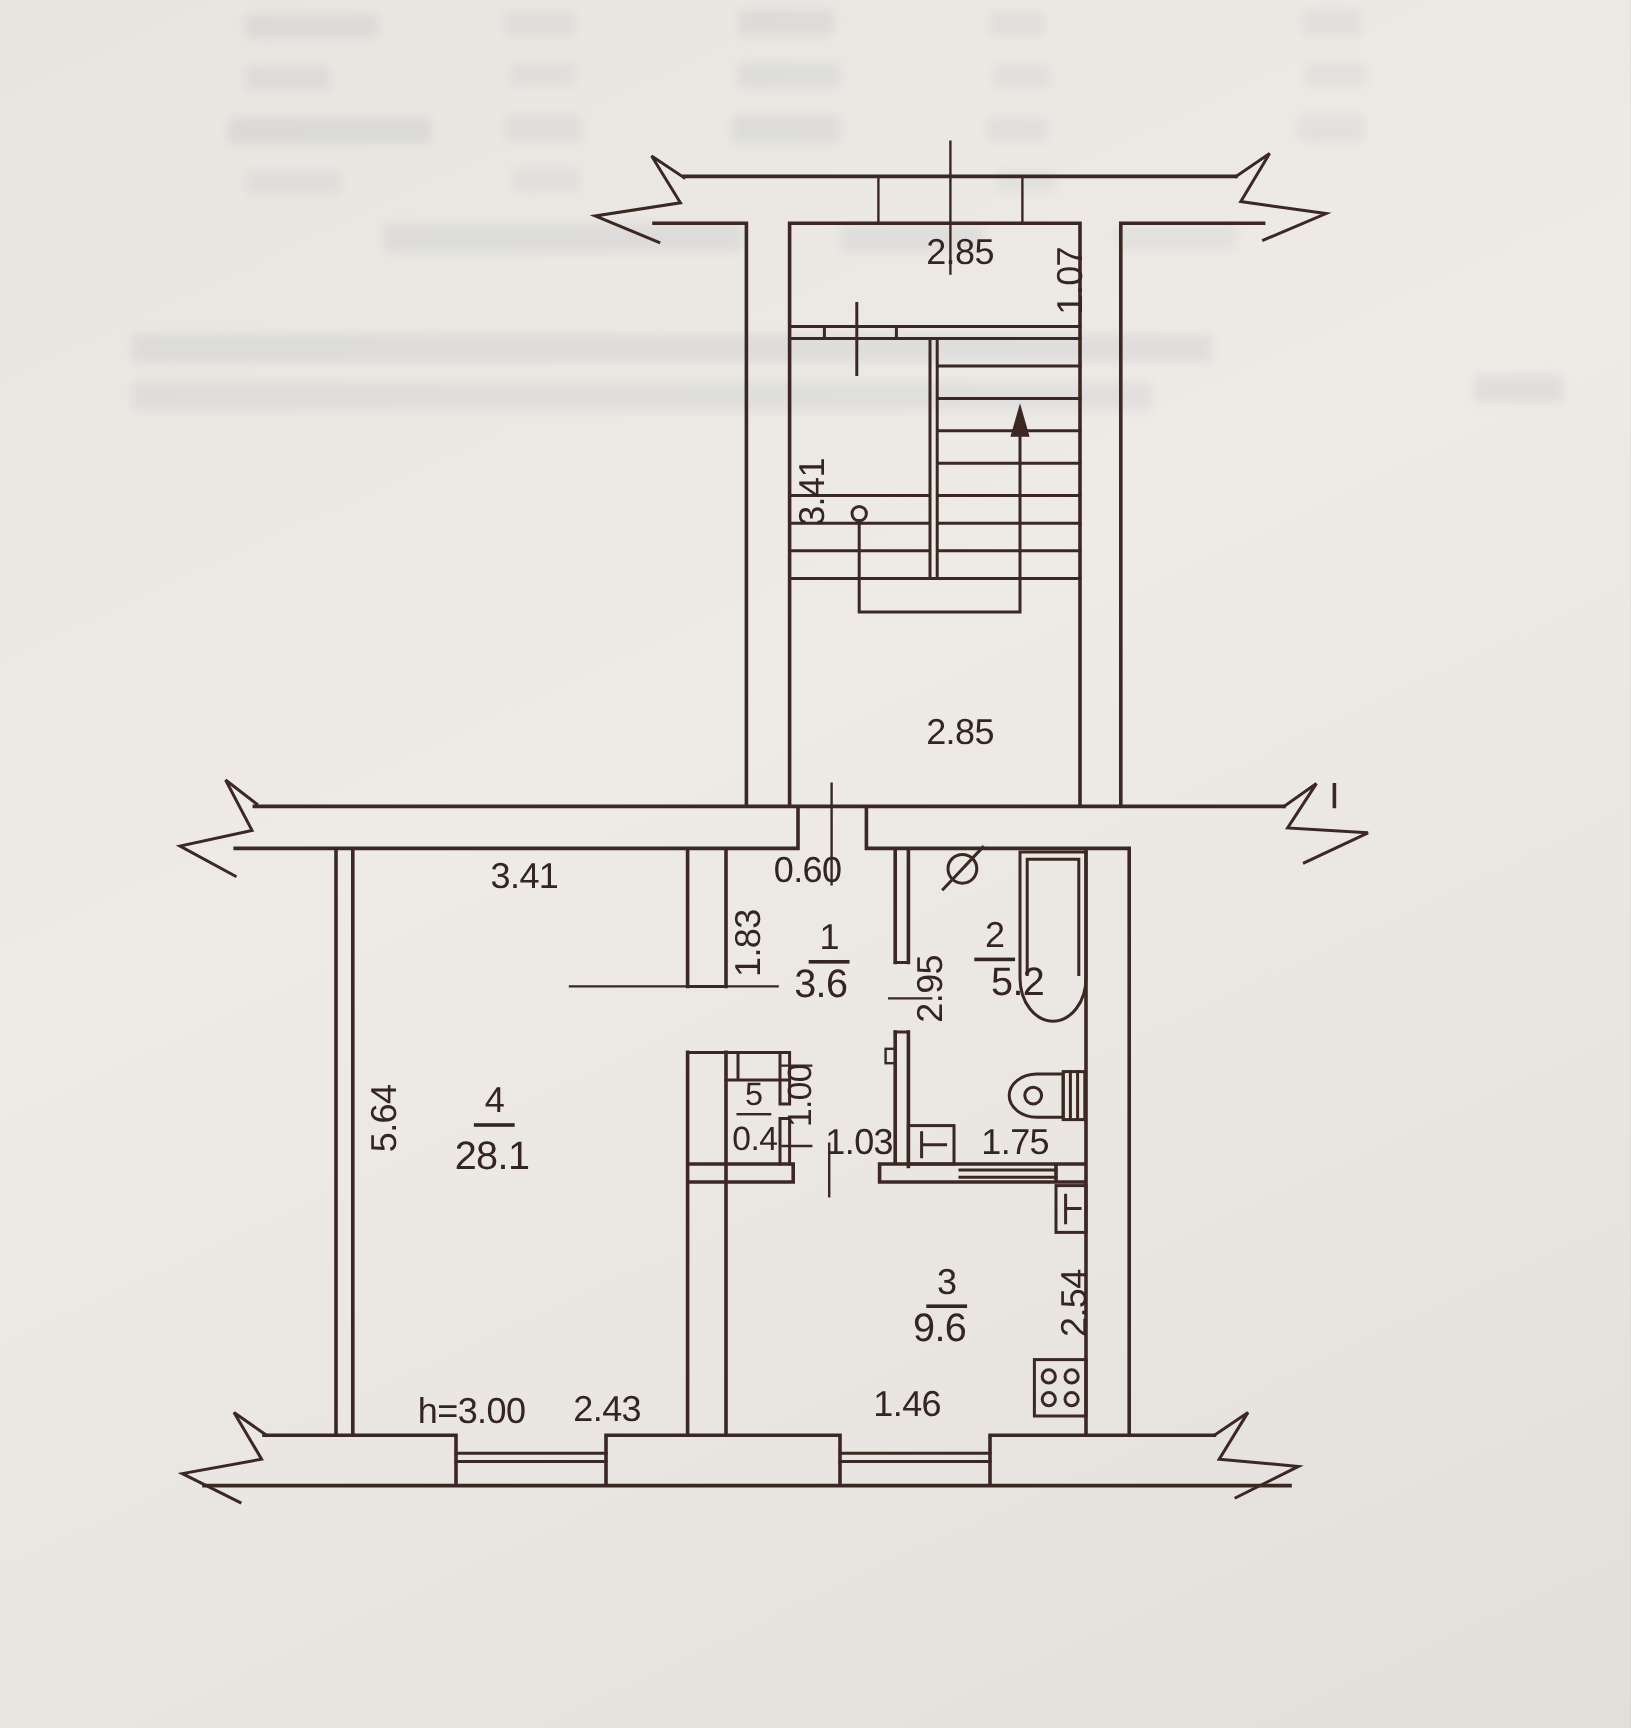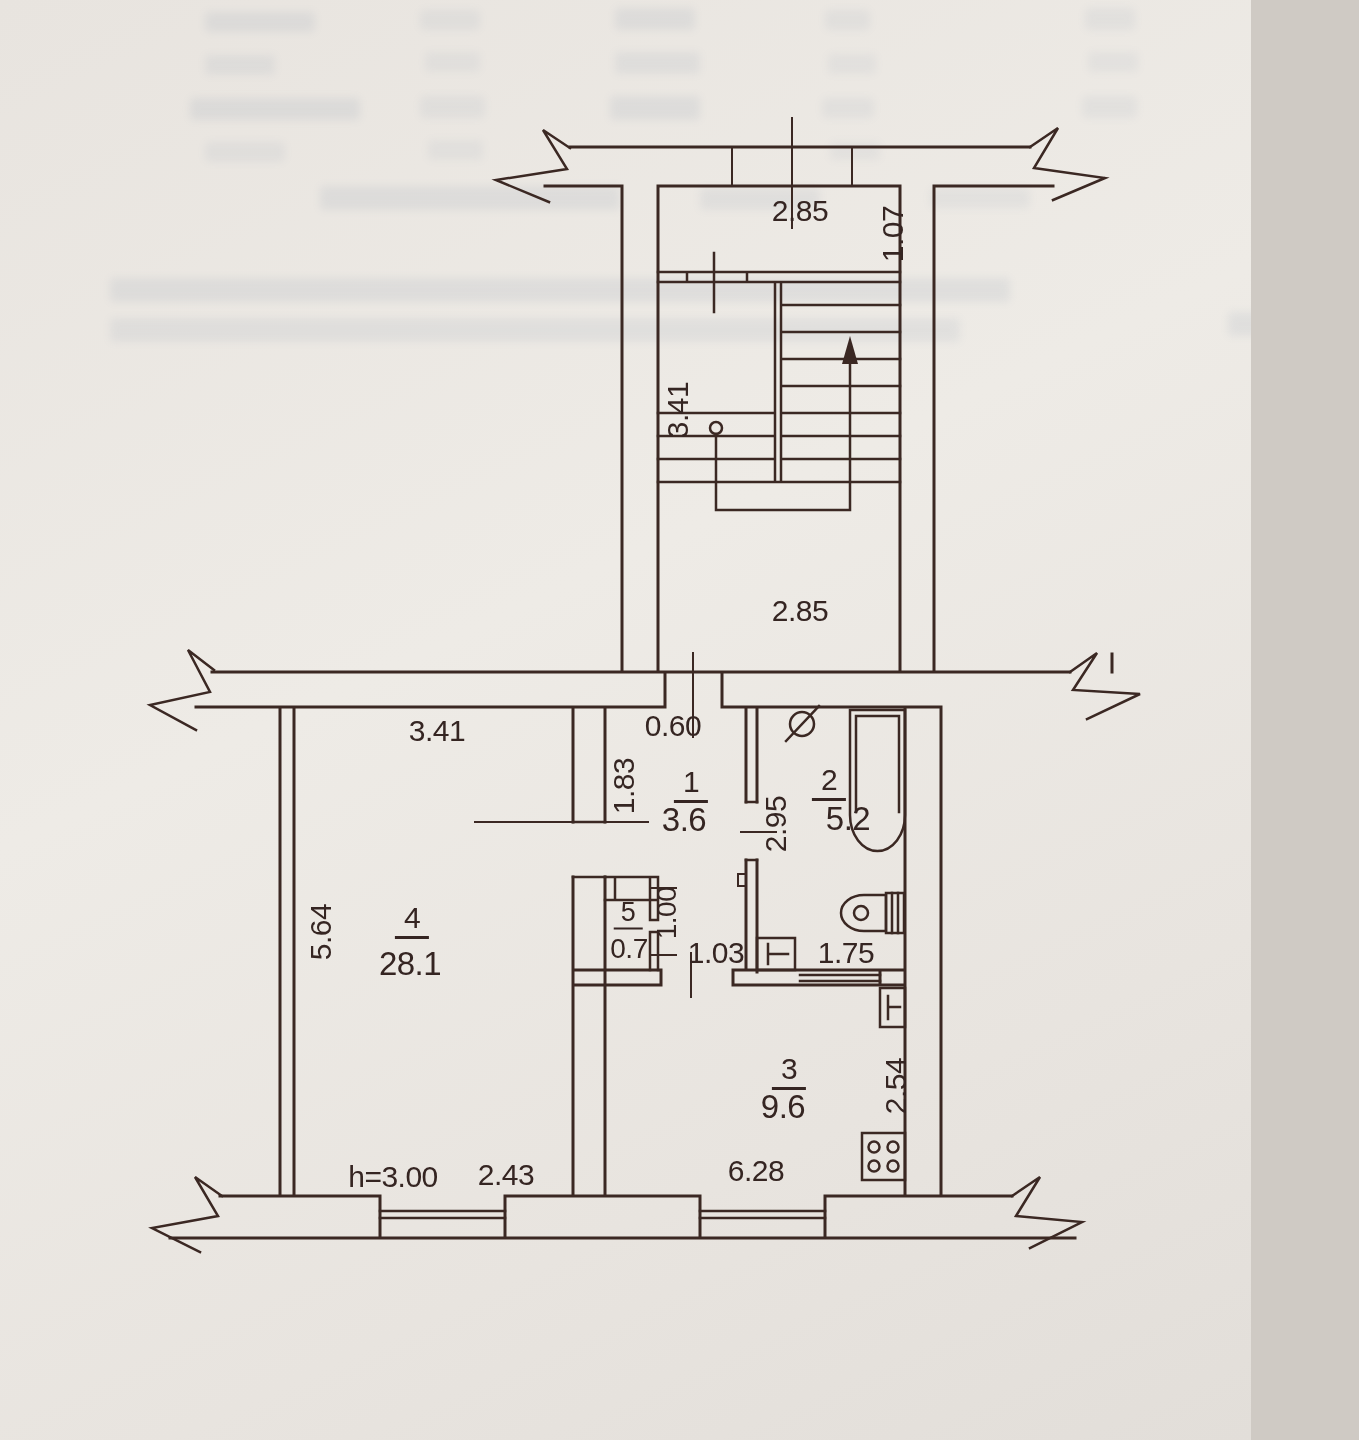--- a/index.html
+++ b/index.html
@@ -1,17 +1,17 @@
 <!DOCTYPE html>
 <html><head>
 <meta charset="utf-8">
 <style>
   html,body{margin:0;padding:0;background:#cfcac4;}
   .page{
-    position:relative;width:1251px;height:1440px;overflow:hidden;
+    position:relative;width:1359px;height:1440px;overflow:hidden;
     background:linear-gradient(155deg,#e8e4df 0%,#eeebe6 42%,#e8e4df 75%,#e2ded9 100%);
     font-family:"Liberation Sans",sans-serif;
   }
   .ghost{position:absolute;background:#6b7f9a;filter:blur(4px);border-radius:4px;}
   .plan-svg{position:absolute;left:0;top:0;}
   .lbl{
     position:absolute;color:#352522;font-size:30px;letter-spacing:-0.5px;
     white-space:nowrap;transform:translate(-50%,-50%);line-height:1;
   }
   .v{transform:translate(-50%,-50%) rotate(-90deg);}
@@ -179,28 +179,28 @@
 
     <span class="lbl num" style="left:829px;top:783px">2</span>
     <span class="lbl area" style="left:848px;top:818px">5.2</span>
     <span class="lbl v" style="left:776px;top:824px">2.95</span>
 
     <span class="lbl v" style="left:321px;top:932px">5.64</span>
     <span class="lbl num" style="left:412px;top:921px">4</span>
     <span class="lbl area" style="left:410px;top:963px">28.1</span>
 
     <span class="lbl num-sm" style="left:628px;top:914px">5</span>
-    <span class="lbl sm" style="left:629px;top:949px">0.7</span>
+    <span class="lbl sm" style="left:629px;top:949px">0.4</span>
     <span class="lbl v sm" style="left:667px;top:913px">1.00</span>
 
     <span class="lbl" style="left:716px;top:953px">1.03</span>
     <span class="lbl" style="left:846px;top:953px">1.75</span>
 
     <span class="lbl num" style="left:789px;top:1072px">3</span>
     <span class="lbl area" style="left:783px;top:1106px">9.6</span>
     <span class="lbl v" style="left:896px;top:1086px">2.54</span>
 
-    <span class="lbl" style="left:756px;top:1171px">6.28</span>
+    <span class="lbl" style="left:756px;top:1171px">1.46</span>
     <span class="lbl" style="left:393px;top:1177px">h=3.00</span>
     <span class="lbl" style="left:506px;top:1175px">2.43</span>
   </div>
 
 </div>
 
 </body></html>

